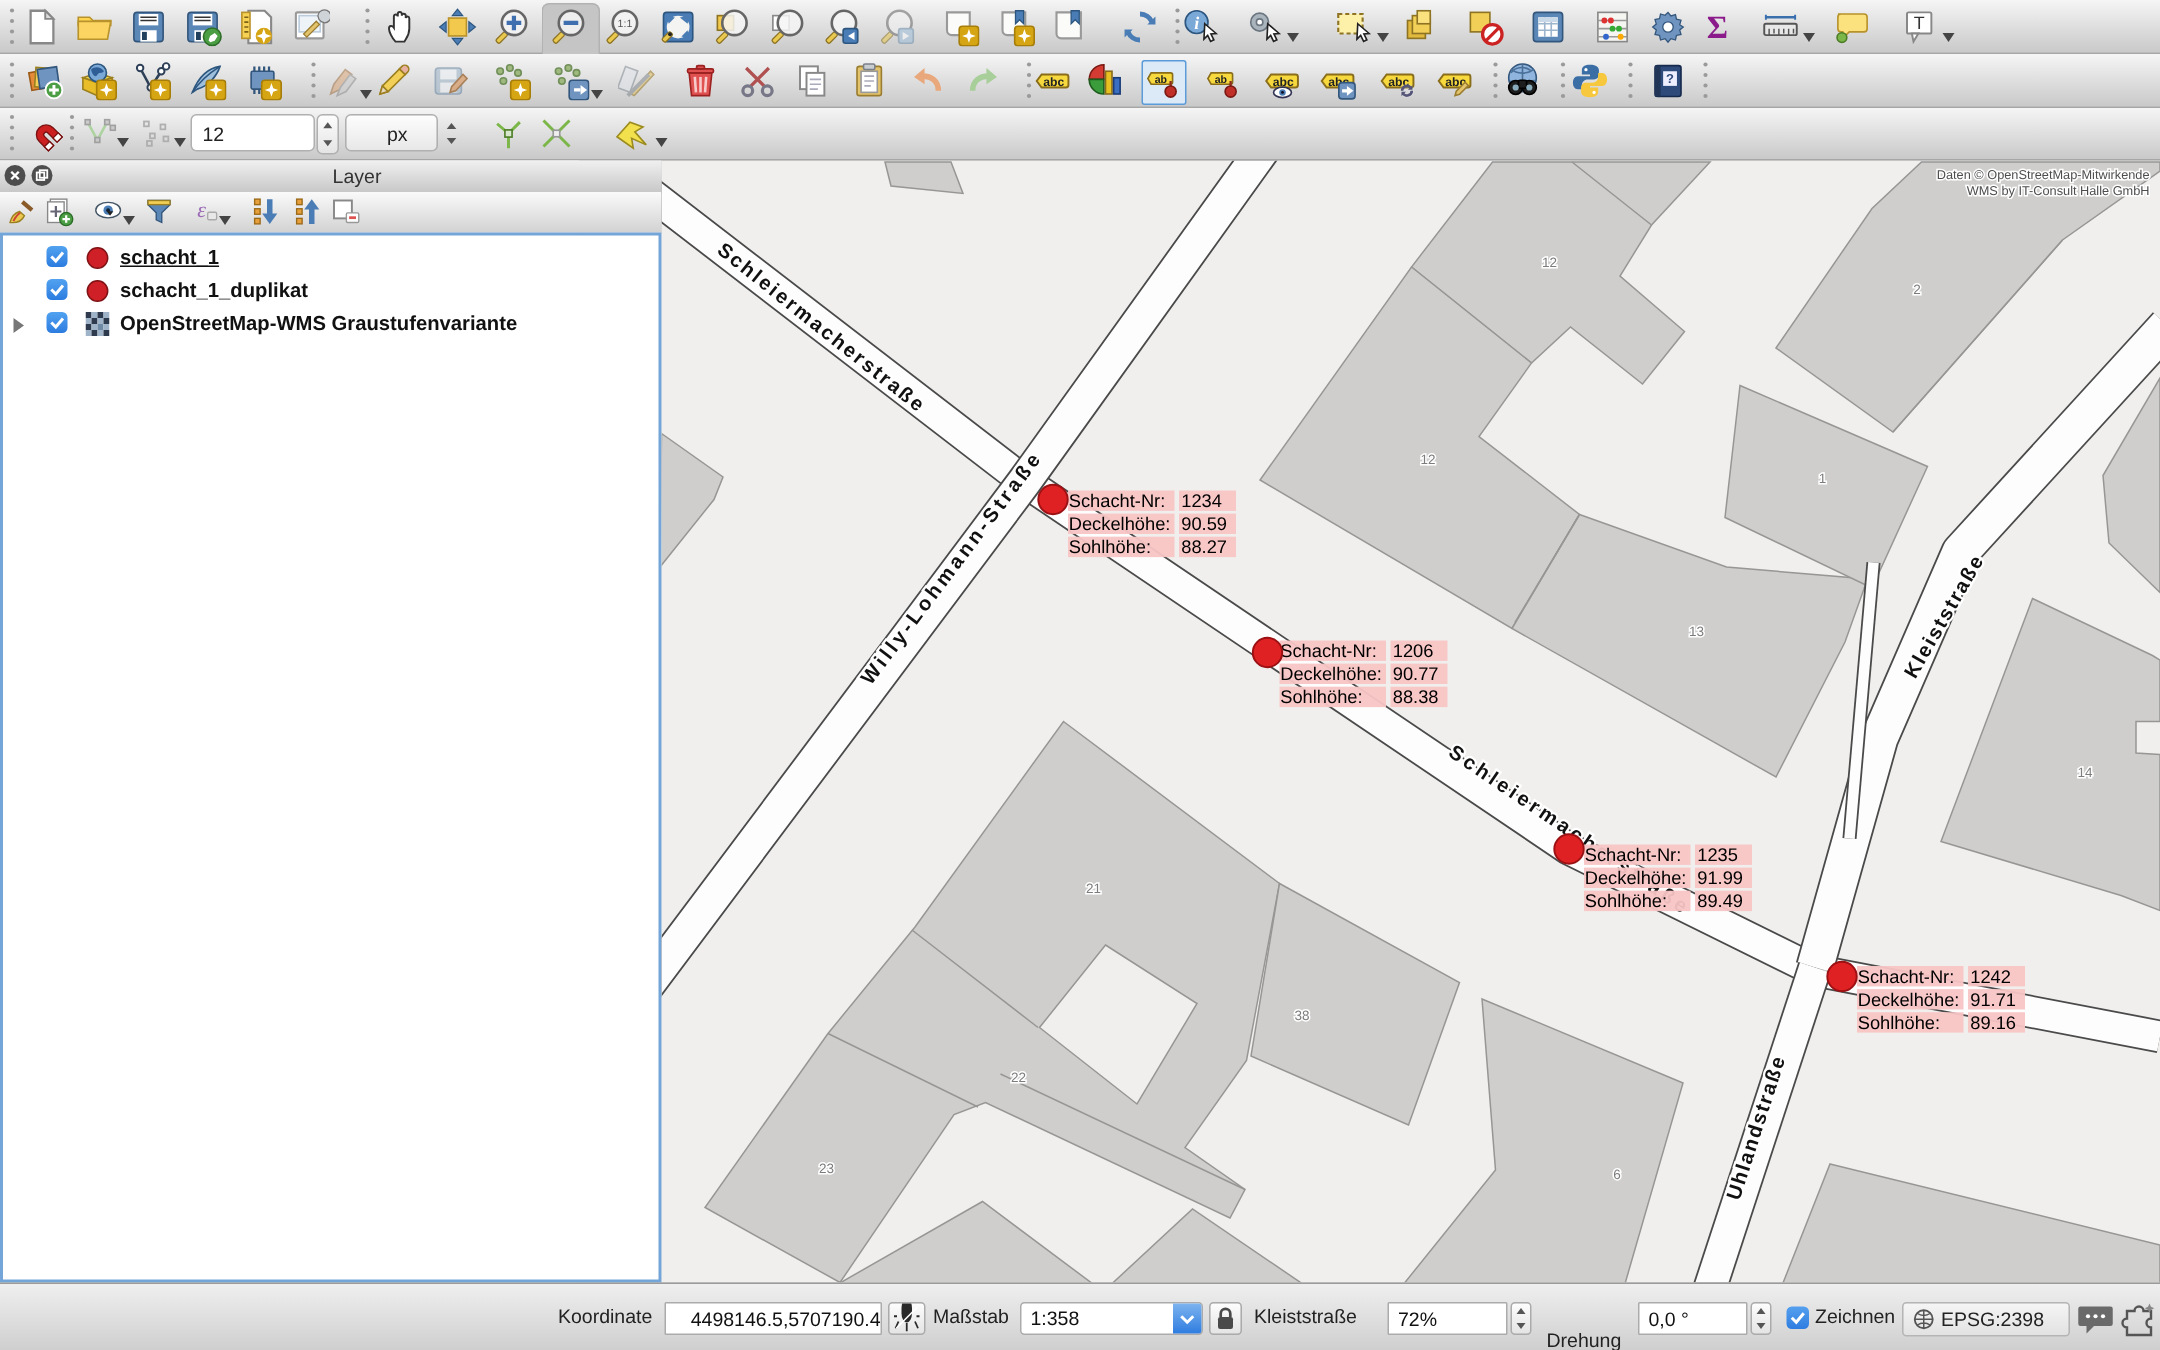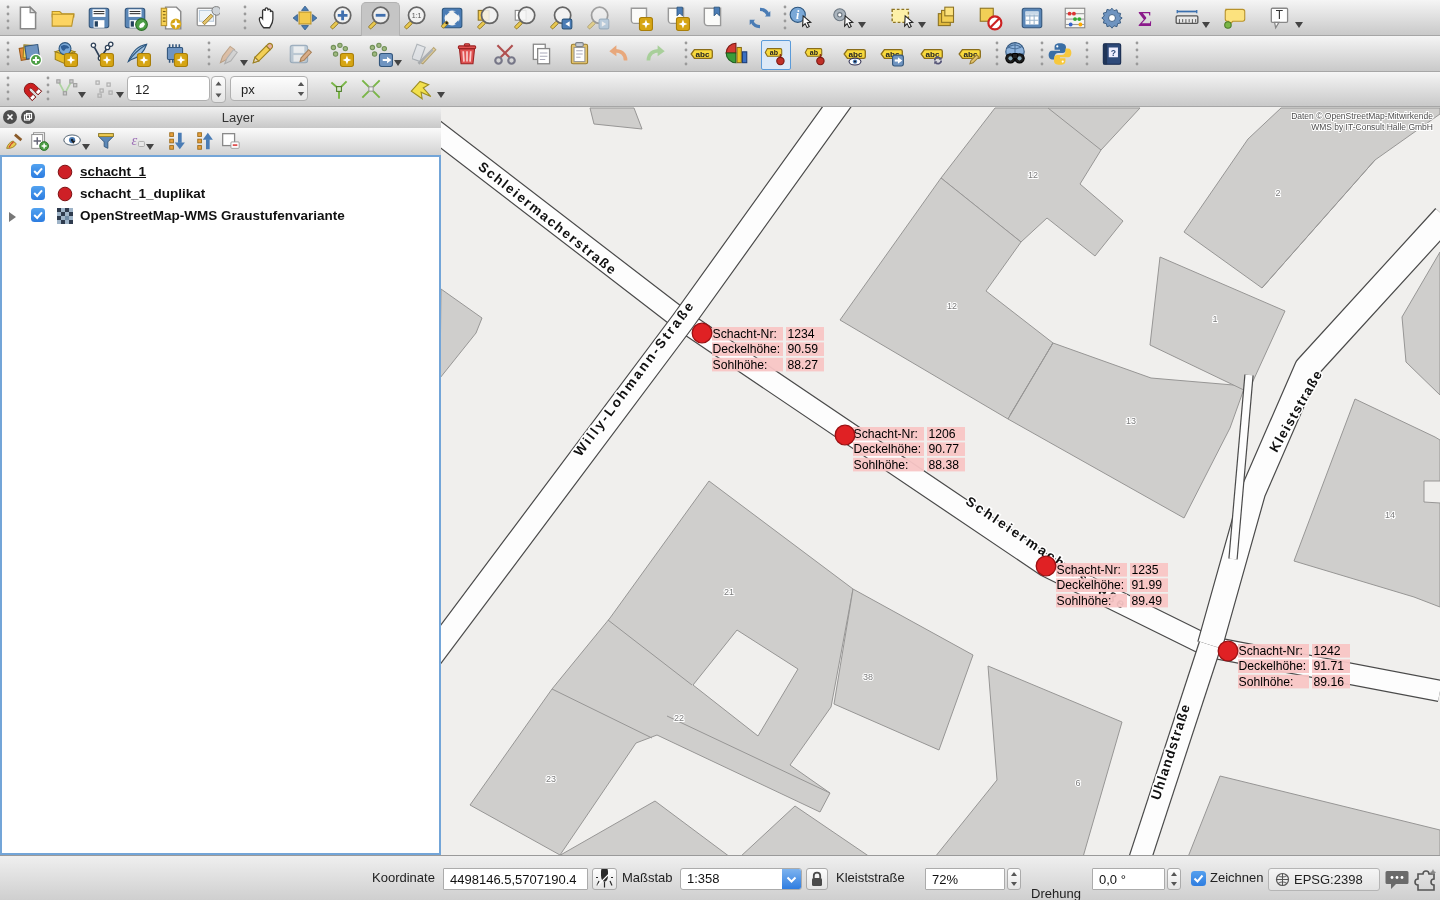--- a/index.html
+++ b/index.html
@@ -532,21 +532,21 @@
           <rect x="17" y="14" width="3.2" height="3.2"></rect>
           <rect x="6" y="17" width="3.2" height="3.2"></rect>
         </g>
       </svg></div>
     <div style="position:absolute;left:116px;top:20px;width:0;height:0;border-left:4.5px solid transparent;border-right:4.5px solid transparent;border-top:6px solid #444;"></div>
     <div style="position:absolute;left:127px;top:4px;width:83px;height:25px;background:#fff;border:1px solid #b0b0b0;border-radius:4px;font:13px 'Liberation Sans';color:#222;line-height:25px;padding-left:7px;box-sizing:border-box;">12</div>
     <div style="position:absolute;left:211px;top:4px;width:13px;height:25px;background:linear-gradient(#fdfdfd,#e4e4e4);border:1px solid #b0b0b0;border-radius:4px;"><svg width="13" height="25" viewBox="0 0 13 25" style="width:13px;height:25px">
         <path d="M6.5 4.5 l3 4h-6z" fill="#555"></path>
         <path d="M6.5 20.5 l-3 -4h6z" fill="#555"></path>
       </svg></div>
-    <div style="position:absolute;left:230px;top:4px;width:78px;height:25px;background:linear-gradient(#fdfdfd,#e8e8e8);border:1px solid #b0b0b0;border-radius:4px;font:13px 'Liberation Sans';color:#222;line-height:25px;padding-left:10px;box-sizing:border-box;">px</div>
+    <div style="position:absolute;left:230px;top:4px;width:62px;height:25px;background:linear-gradient(#fdfdfd,#e8e8e8);border:1px solid #b0b0b0;border-radius:4px;font:13px 'Liberation Sans';color:#222;line-height:25px;padding-left:27px;box-sizing:border-box;">px</div>
     <div style="position:absolute;left:296px;top:9px;"><svg width="10" height="16" viewBox="0 0 10 16" style="">
         <path d="M5 1l3.2 4H1.8z" fill="#555"></path>
         <path d="M5 15l-3.2-4h6.4z" fill="#555"></path>
       </svg></div>
     <div style="position:absolute;left:326px;top:4px;width:26px;height:26px;"><svg width="24" height="24" viewBox="0 0 24 24" style="width:26px;height:26px">
         <path d="M12 12L5 6M12 12l7-7M12 12v9" stroke="#7ab648" stroke-width="1.8"></path>
         <rect x="9.8" y="9.8" width="4.4" height="4.4" fill="#d8e8cc" stroke="#4c7c26"></rect>
       </svg></div>
     <div style="position:absolute;left:358px;top:4px;width:26px;height:26px;"><svg width="24" height="24" viewBox="0 0 24 24" style="width:26px;height:26px">
         <path d="M4 4l16 16M20 4L4 20" stroke="#7ab648" stroke-width="1.8"></path>
@@ -758,21 +758,21 @@
       <circle cx="261" cy="226" r="9.8" fill="#e02124" stroke="#9c1113" stroke-width="1.3"></circle>
       <circle cx="404" cy="328" r="9.8" fill="#e02124" stroke="#9c1113" stroke-width="1.3"></circle>
       <circle cx="605" cy="459" r="9.8" fill="#e02124" stroke="#9c1113" stroke-width="1.3"></circle>
       <circle cx="787" cy="544" r="9.8" fill="#e02124" stroke="#9c1113" stroke-width="1.3"></circle>
       <text x="992" y="12" font-size="8.5" fill="#4d4d4d" text-anchor="end" font-family="Liberation Sans" paint-order="stroke" stroke="#ffffff" stroke-width="2">Daten © OpenStreetMap-Mitwirkende</text>
       <text x="992" y="23" font-size="8.5" fill="#4d4d4d" text-anchor="end" font-family="Liberation Sans" paint-order="stroke" stroke="#ffffff" stroke-width="2">WMS by IT-Consult Halle GmbH</text>
     </svg>
   </div>
 <div style="position:absolute;left:0;top:855px;width:1440px;height:45px;background:linear-gradient(#efefef,#cfcfcf);border-top:1px solid #9a9a9a;box-sizing:border-box;">
     <div style="position:absolute;left:372px;top:14px;font:13px 'Liberation Sans';color:#222;">Koordinate</div>
-    <div style="position:absolute;left:443px;top:12px;width:145px;height:22px;background:#fff;border:1px solid #ababab;border-radius:1px;font:13px 'Liberation Sans';color:#111;line-height:21px;padding-left:6px;box-sizing:border-box;text-align:left;white-space:nowrap;">4498146.5,5707190.4</div>
+    <div style="position:absolute;left:443px;top:12px;width:145px;height:22px;background:#fff;border:1px solid #ababab;border-radius:1px;font:13px 'Liberation Sans';color:#111;line-height:21px;padding-left:6px;box-sizing:border-box;text-align:right;white-space:nowrap;">4498146.5,5707190.4</div>
     <div style="position:absolute;left:592px;top:12px;width:25px;height:22px;background:linear-gradient(#fdfdfd,#e4e4e4);border:1px solid #ababab;border-radius:3px;box-sizing:border-box;"><svg width="23" height="20" viewBox="0 0 23 20" style="">
         <g transform="translate(11.5,9.5)">
           <path d="M-3.5-6.5a3.5 6.2 0 0 1 7 0v3.5a3.5 6.2 0 0 1-7 0z" fill="#2a2a2a"></path>
           <path d="M0-8.5v3" stroke="#2a2a2a" stroke-width="1.6"></path>
           <path d="M-5.5 2.5l-2 4.5M5.5 2.5l2 4.5M0 3.5v5.5M-6.5-1h-2M6.5-1h2" stroke="#2a2a2a" stroke-width="1.2"></path>
           <path d="M-7 7L7-7" stroke="#fff" stroke-width="1.1"></path>
         </g>
       </svg></div>
     <div style="position:absolute;left:622px;top:14px;font:13px 'Liberation Sans';color:#222;">Maßstab</div>
     <div style="position:absolute;left:680px;top:12px;width:122px;height:22px;background:#fff;border:1px solid #ababab;border-radius:3px;box-sizing:border-box;font:13px 'Liberation Sans';color:#111;line-height:20px;padding-left:6px;">1:358<div style="position:absolute;right:0;top:0;width:19px;height:20px;background:linear-gradient(#7db3ef,#2f7de0);border-radius:0 2px 2px 0;"><svg width="19" height="20" viewBox="0 0 19 20" style="">

